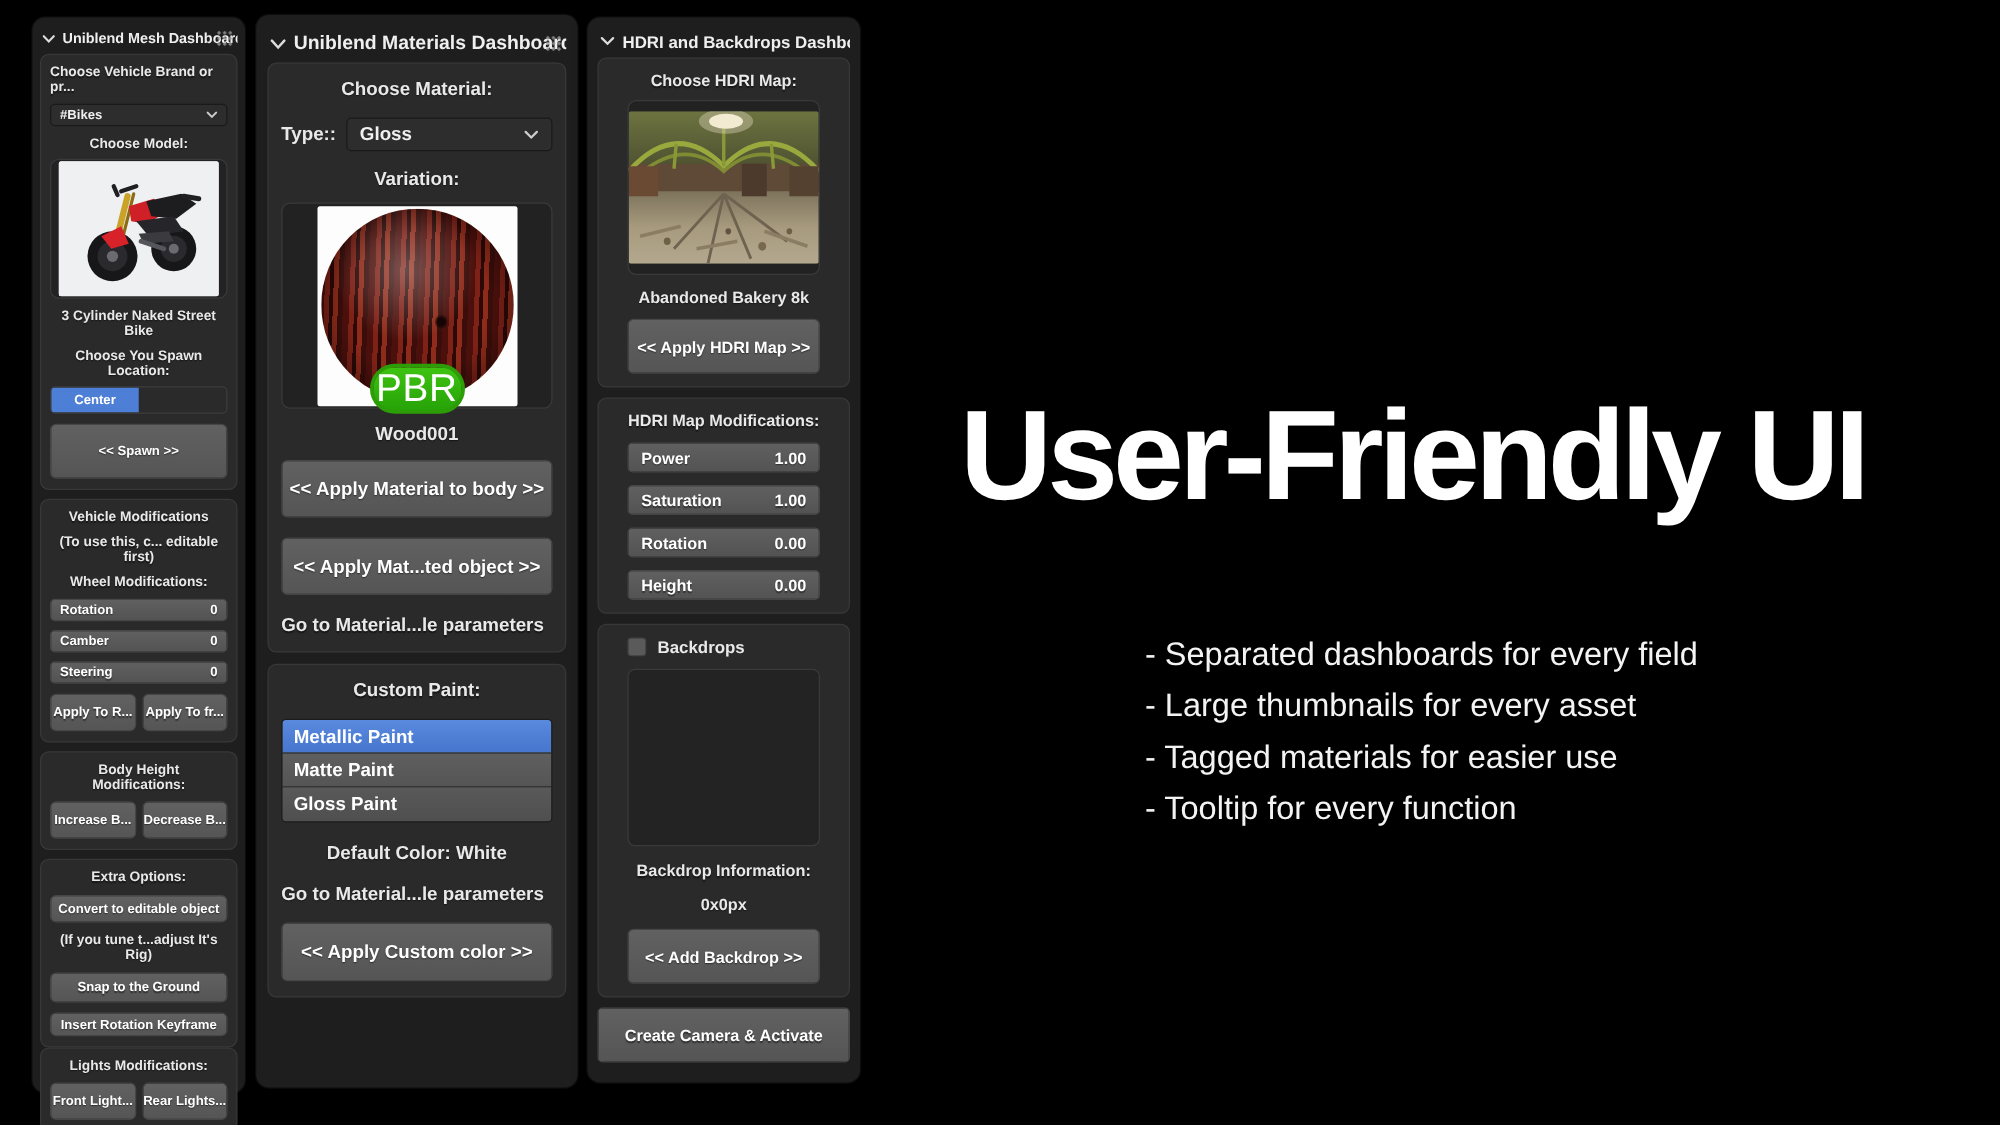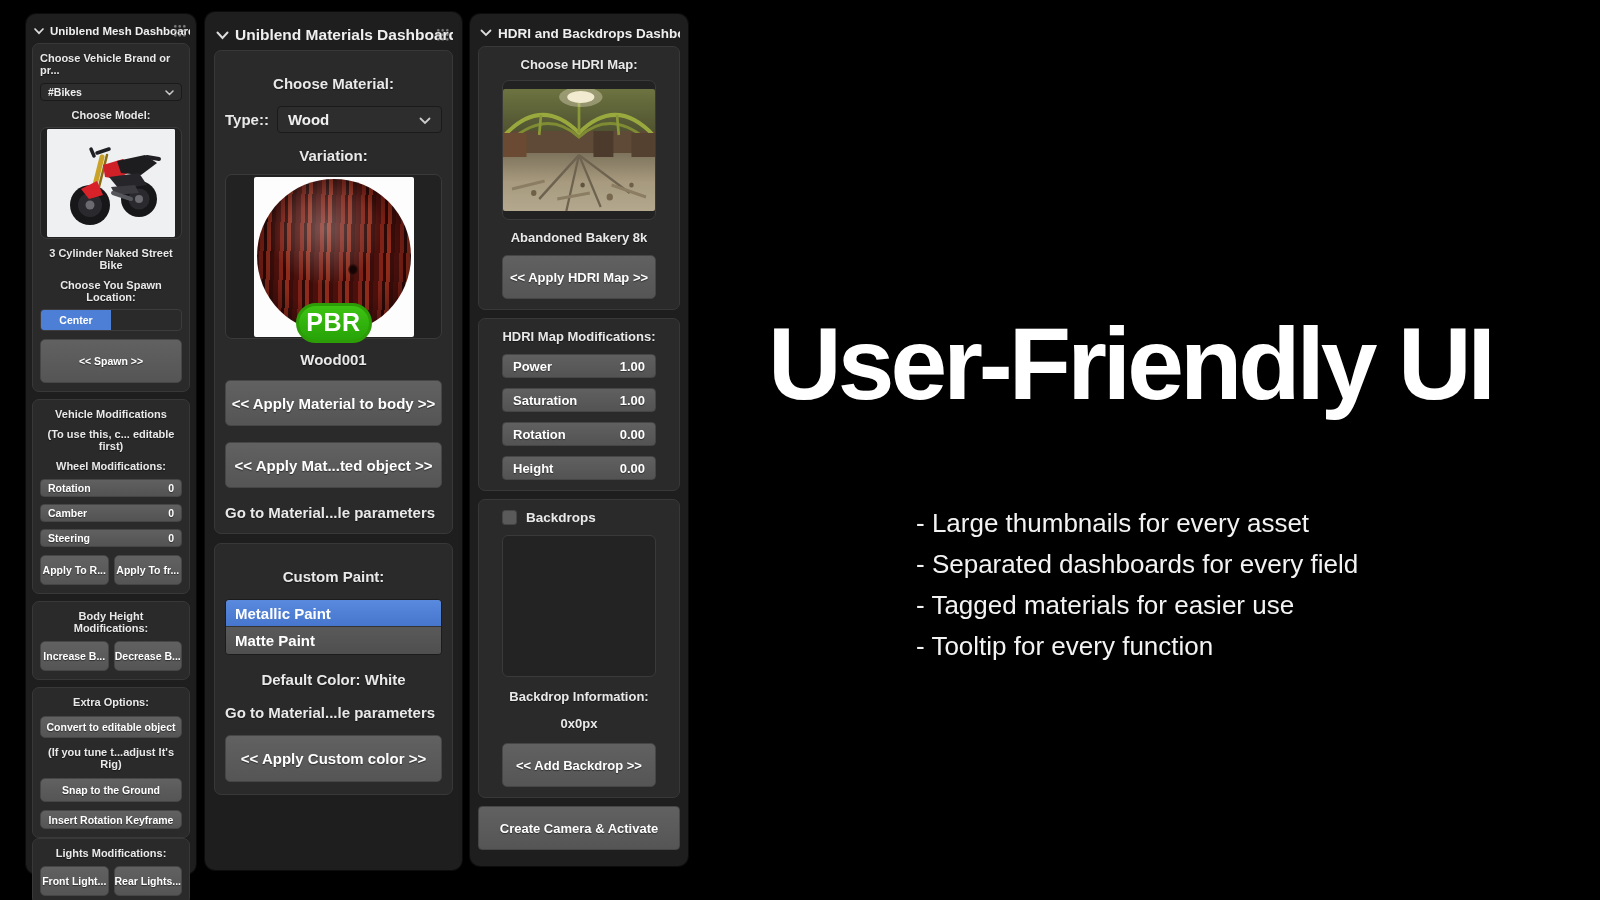--- a/index.html
+++ b/index.html
@@ -44,40 +44,40 @@
   .seg > div { flex:1; display:flex; align-items:center; justify-content:center;
                font-weight:600; font-size:10.5px; cursor:pointer; }
   .seg .on  { background:#4e7fd6; color:#fff; }
   .seg .off { background:#c2410c; color:#eee;margin-top:47px; }
   .bike-img { width:128px; height:108px; background:#eef0f2; border-radius:2px; }
 
   
   .p2 { left:205px; top:12px; width:257px; height:858px; font-size:15px; padding:8px 9px; }
   .p2 .phead { height:30px; font-size:15.5px; padding:0 2px; }
   .p2 .pbox { padding:12px 10px; margin-bottom:9px; }
-  .p2 .lbl { font-size:15px;margin-top:12px; }
+  .p2 .lbl { font-size:15px; }
   .p2 .btn { height:46px; font-size:15px; }
   .p2 .select { height:27px; font-size:15px; padding:0 10px; }
   .typerow { display:flex; align-items:center; gap:8px; }
   .typerow .tlbl { font-weight:700; font-size:15px; }
   .typerow .select { flex:1; }
   .mat-img { width:160px; height:160px; background:#fdfdfd; border-radius:2px; position:relative;
              display:flex; align-items:flex-end; justify-content:center; }
   .sphere { position:absolute; left:3px; top:2px; width:154px; height:154px; border-radius:50%;
             background:
               radial-gradient(circle at 44% 32%, rgba(255,255,255,.28), rgba(0,0,0,0) 42%),
               radial-gradient(circle at 50% 50%, rgba(0,0,0,0) 52%, rgba(0,0,0,.62) 96%),
               repeating-linear-gradient(92deg,
                 #4c100c 0 5px, #7e2116 5px 9px, #2c0907 9px 12px,
                 #8e2b1a 12px 16px, #3a0d0a 16px 20px); }
   .knot { position:absolute; left:94px; top:86px; width:10px; height:13px; border-radius:50%;
           background:radial-gradient(circle,#140404 35%, rgba(20,4,4,0) 75%); }
   .pbr { position:absolute; left:50%; bottom:-6px; transform:translateX(-50%);
          width:76px; height:40px; border-radius:22px; background:linear-gradient(#3ec312,#27a308);
-         border:3px solid #2c9d07; color:#fff; font-weight:700; font-size:25px;
+         border:3px solid #2c9d07; color:#fff; font-weight:400; font-size:31px;
          display:flex; align-items:center; justify-content:center; letter-spacing:.5px; }
   .plist { border:1px solid #1c1c1c; border-radius:4px; overflow:hidden; background:#3d3d3d; }
   .plist .row { height:27px; display:flex; align-items:center; padding:0 9px;
                 font-weight:700; font-size:15px; color:#fff; border-bottom:1px solid #333;
                 background:linear-gradient(#5f5f5f,#555); cursor:pointer; }
   .plist .row:last-child { border-bottom:none; background:linear-gradient(#595959,#4f4f4f); }
   .plist .sel { background:linear-gradient(#5a8ade,#4676cd); }
 
   
   .p3 { left:470px; top:14px; width:218px; height:852px; font-size:13px; padding:6px 8px 8px 8px; }
@@ -216,21 +216,21 @@
       </span>
       <span>Uniblend Materials Dashboard</span>
       <span class="grip"></span>
     </div>
 
     <div class="pbox">
       <div class="lbl mb14">Choose Material:</div>
       <div class="typerow mb14">
         <span class="tlbl">Type::</span>
         <div class="select">
-          <span>Wood</span>
+          <span>Gloss</span>
           <span>
             <svg width="12" height="8">
                 <path d="M1.5 1.5 L6 6 L10.5 1.5" stroke="#ccc" stroke-width="1.8" fill="none" stroke-linecap="round"></path>
               </svg>
           </span>
         </div>
       </div>
       <div class="lbl mb10">Variation:</div>
 
       <div class="thumbbox mb12" style="height:165px">
@@ -245,20 +245,21 @@
       <div class="btn mb16">&lt;&lt; Apply Material to body &gt;&gt;</div>
       <div class="btn mb16">&lt;&lt; Apply Mat...ted object &gt;&gt;</div>
       <div class="lbl" style="text-align:left;font-weight:700">Go to Material...le parameters</div>
     </div>
 
     <div class="pbox" style="margin-bottom:0">
       <div class="lbl mb14">Custom Paint:</div>
       <div class="plist mb16">
         <div class="row sel">Metallic Paint</div>
         <div class="row">Matte Paint</div>
+        <div class="row">Gloss Paint</div>
       </div>
       <div class="lbl mb16">Default Color: White</div>
       <div class="lbl mb14" style="text-align:left;font-weight:700">Go to Material...le parameters</div>
       <div class="btn" style="height:47px">&lt;&lt; Apply Custom color &gt;&gt;</div>
     </div>
   </div>
 
   <div class="panel p3">
     <div class="phead">
       <span class="chev">
@@ -336,19 +337,19 @@
       <div class="lbl mb12">Backdrop Information:</div>
       <div class="lbl mb12">0x0px</div>
       <div class="btn">&lt;&lt; Add Backdrop &gt;&gt;</div>
     </div>
 
     <div class="btn cam-btn">Create Camera &amp; Activate</div>
   </div>
 
   <div class="hero-title">User-Friendly UI</div>
   <div class="hero-bullets">
+    <div>- Separated dashboards for every field</div>
     <div>- Large thumbnails for every asset</div>
-    <div>- Separated dashboards for every field</div>
     <div>- Tagged materials for easier use</div>
     <div>- Tooltip for every function</div>
   </div>
 
 </div>
 
 </body></html>

